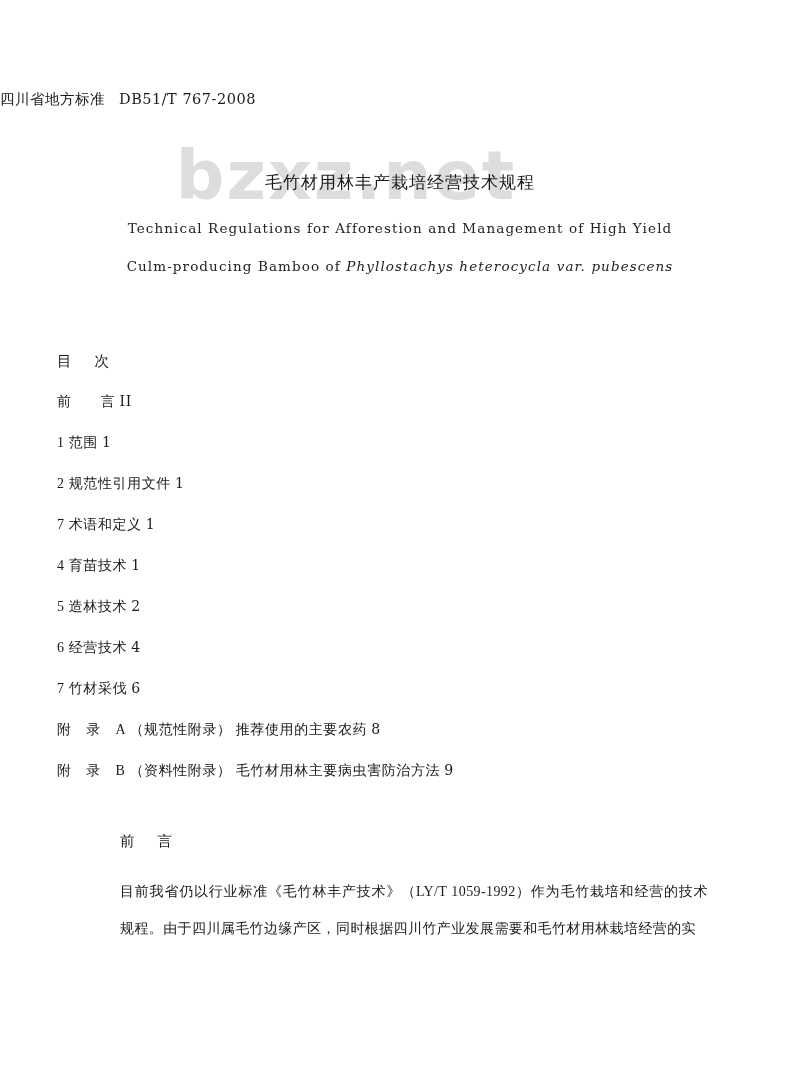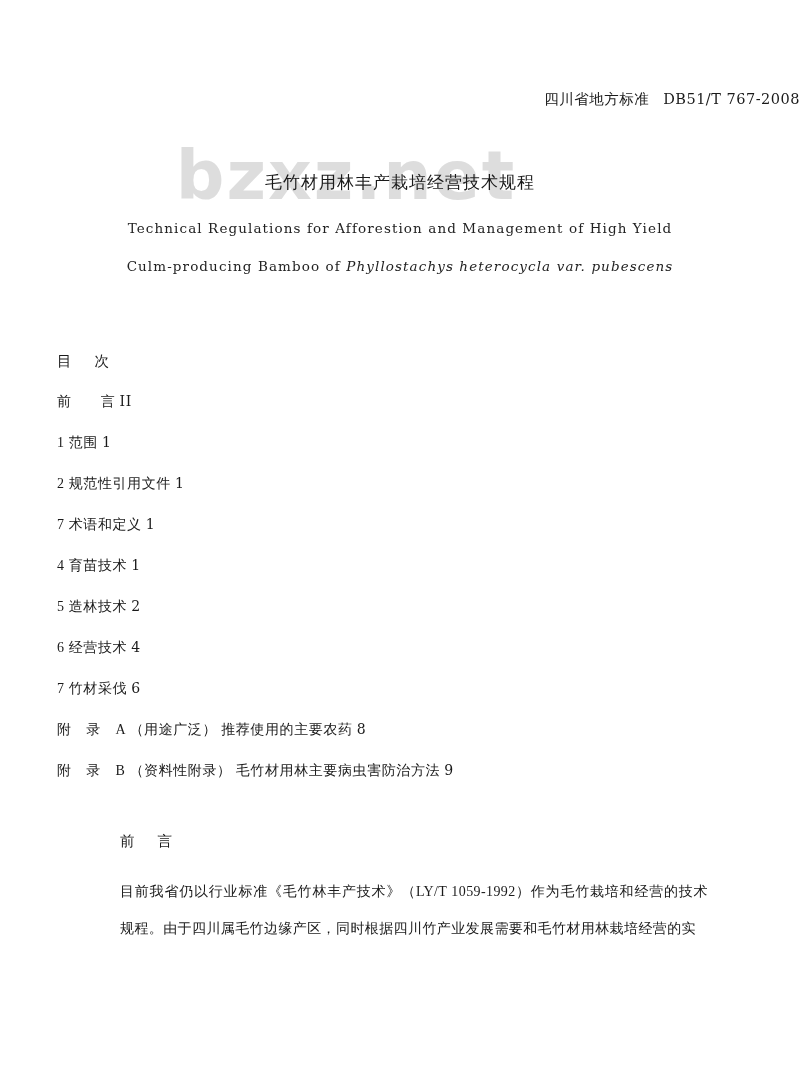--- a/index.html
+++ b/index.html
@@ -40,26 +40,25 @@
     pointer-events: none;
     user-select: none;
   }
 
   .content {
     position: relative;
     z-index: 1;
   }
 
   .std-header {
-    text-align: right;
+    text-align: left;
     font-size: 14.5px;
     letter-spacing: 0.5px;
     padding-top: 90px;
     font-family: "Liberation Serif", serif;
-    padding-left: 45px;
   }
   .std-header .code {
     margin-left: 14px;
     font-family: "DejaVu Serif", serif;
     letter-spacing: 0.5px;
   }
 
   .doc-title-cn {
     text-align: center;
     font-size: 17px;
@@ -188,21 +187,21 @@
       </div>
       <div class="toc-row">
         <span>6 经营技术</span>
         <span class="pg">4</span>
       </div>
       <div class="toc-row">
         <span>7 竹材采伐</span>
         <span class="pg">6</span>
       </div>
       <div class="toc-row">
-        <span>附　录　A （用途广泛） 推荐使用的主要农药</span>
+        <span>附　录　A （规范性附录） 推荐使用的主要农药</span>
         <span class="pg">8</span>
       </div>
       <div class="toc-row">
         <span>附　录　B （资料性附录） 毛竹材用林主要病虫害防治方法</span>
         <span class="pg">9</span>
       </div>
     </div>
 
     <div class="preface">
       <div class="preface-title">

